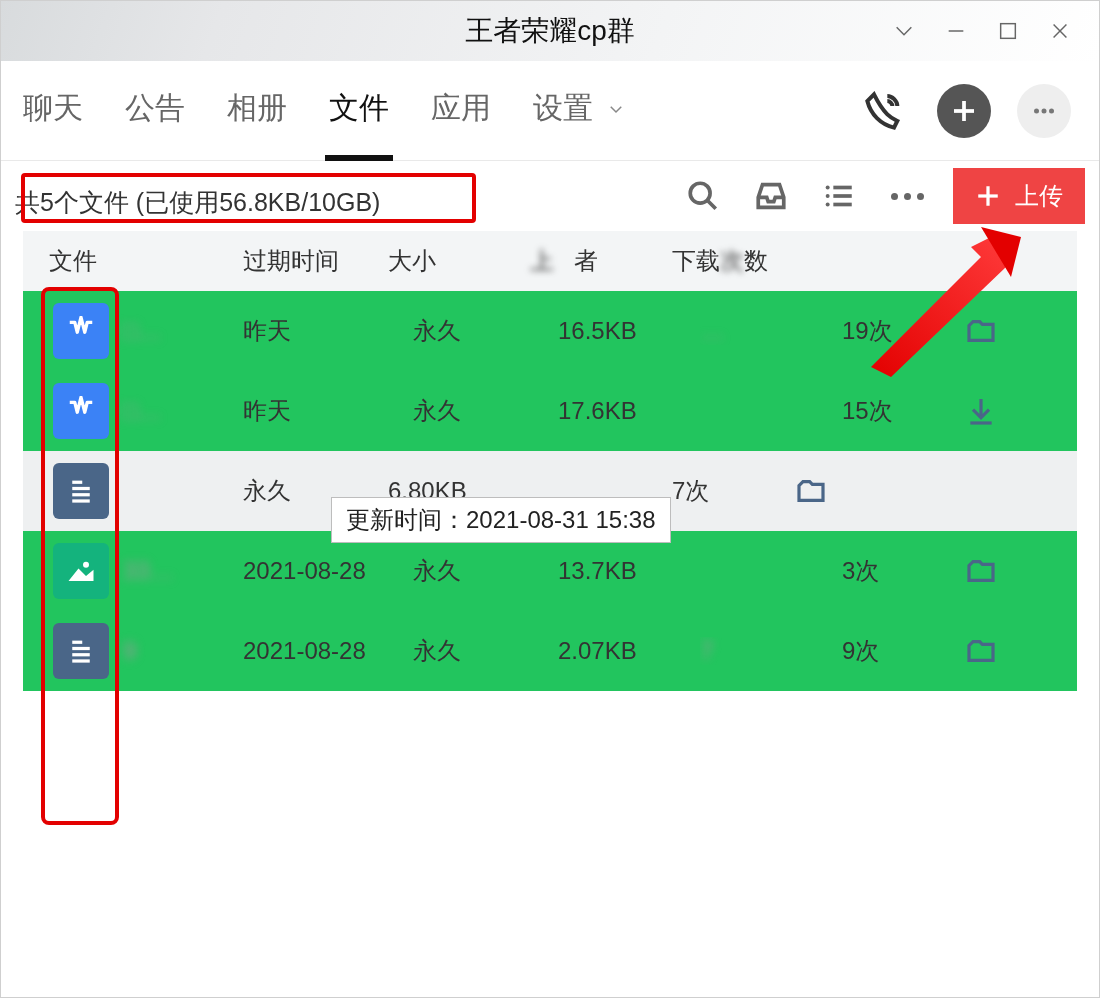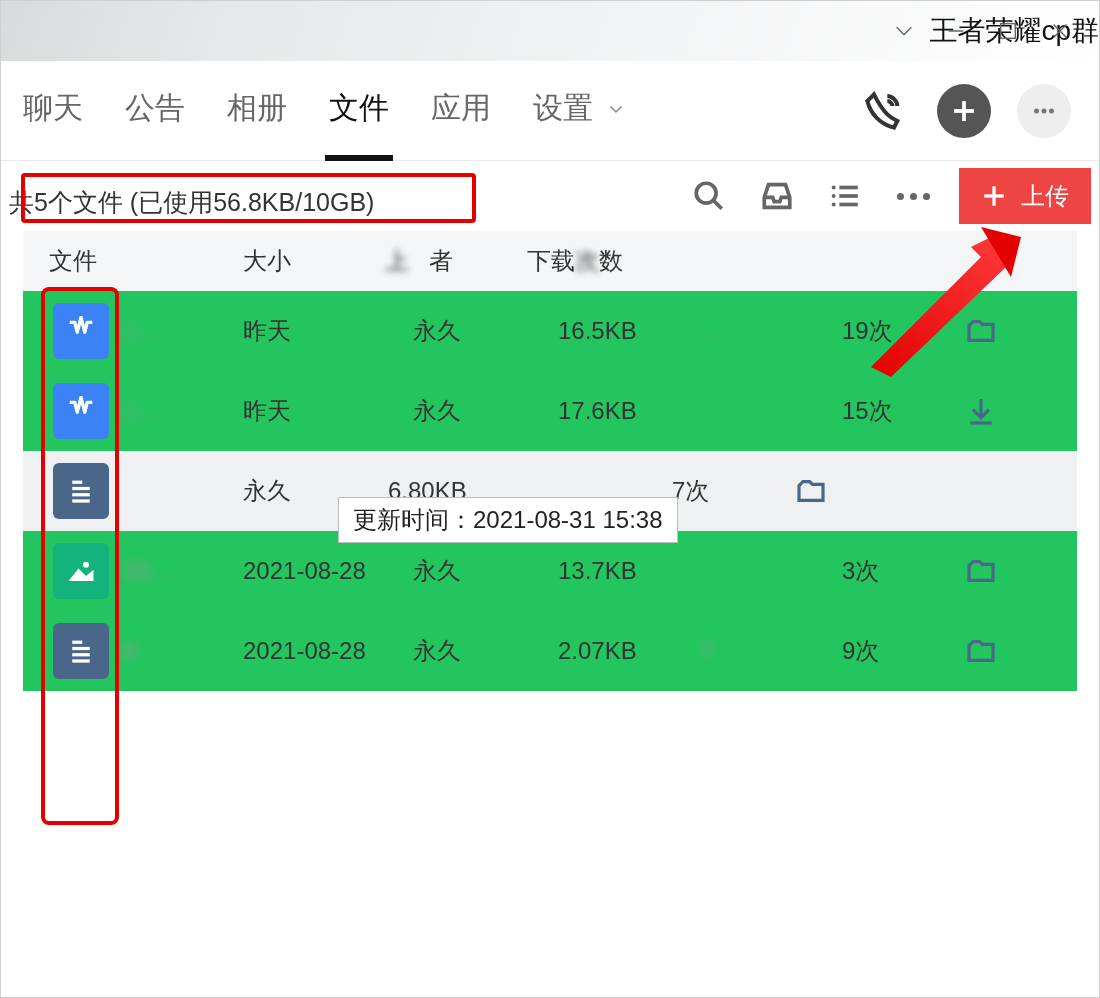--- a/index.html
+++ b/index.html
@@ -1,41 +1,41 @@
 <!DOCTYPE html>
 <html><head>
 <meta charset="utf-8">
 <style>
   * { box-sizing: border-box; margin: 0; padding: 0; }
   html, body { width: 1100px; height: 998px; font-family: "Microsoft YaHei", "PingFang SC", sans-serif; background: #fff; overflow: hidden; }
   body { border: 1px solid #cfcfcf; position: relative; }
 
   
-  .titlebar { position: relative; height: 60px; background: linear-gradient(110deg,#d8dbdd 0%,#e6e7e9 20%,#f3f4f5 60%, #fff 100%); display:flex; align-items:center; justify-content:flex-end; }
+  .titlebar { position: relative; height: 60px; background: linear-gradient(110deg,#d8dbdd 0%,#e6e7e9 20%,#f3f4f5 60%, #fff 100%); display:flex; align-items:center; justify-content:center; }
   .titlebar .title { font-size: 28px; color:#111; font-weight: 400; }
   .winbtns { position:absolute; right:8px; top:0; height:60px; display:flex; align-items:center; gap:26px; padding-right:18px; }
   .winbtn { width:26px; height:26px; display:flex; align-items:center; justify-content:center; color:#555; cursor:pointer; }
   .winbtn svg { width:22px; height:22px; stroke:#666; stroke-width:1.6; fill:none; }
 
   
   .tabstrip { height:100px; background:#fff; border-bottom:1px solid #e9e9e9; display:flex; align-items:center; padding: 0 28px 0 22px; position:relative; }
   .tabs { display:flex; gap:42px; align-items:center; }
   .tab { font-size:30px; color:#666; cursor:pointer; padding-bottom:4px; position:relative; }
   .tab.active { color:#111; font-weight:500; }
   .tab.active::after { content:""; position:absolute; left:-4px; right:-4px; bottom:-28px; height:6px; background:#111; }
   .chev { margin-left:6px; }
   .tabright { margin-left:auto; display:flex; align-items:center; gap:26px; }
   .circlebtn { width:54px; height:54px; border-radius:50%; background:#555; display:flex; align-items:center; justify-content:center; cursor:pointer; color:#fff; }
   .circlebtn.light { background:#eee; color:#777; }
   .circlebtn svg { width:30px; height:30px; }
   .phone-ico svg { width:40px; height:40px; stroke:#333; stroke-width:2.4; fill:none; }
   .phone-ico { width:54px; height:54px; display:flex; align-items:center; justify-content:center; cursor:pointer; }
 
   
-  .summaryrow { height:70px; display:flex; align-items:center; padding:0 8px; position:relative; }
+  .summaryrow { height:70px; display:flex; align-items:center; padding:0 14px; position:relative; }
   .summary-highlight { position:absolute; left:20px; top:172px; width:455px; height:50px; border:4px solid #e30000; border-radius:4px; z-index:40; pointer-events:none; }
   .summary-text { font-size:25px; color:#333; position:relative; top:6px; }
   .summaryright { margin-left:auto; display:flex; align-items:center; gap:24px; }
   .ico { width:44px; height:44px; display:flex; align-items:center; justify-content:center; cursor:pointer; }
   .ico svg { width:34px; height:34px; stroke:#666; stroke-width:2.6; fill:none; }
   .ico.triple span { width:7px; height:7px; border-radius:50%; background:#666; margin:0 3px; }
   .ico.triple { flex-direction:row; }
   .uploadbtn { height:56px; padding:0 22px; background:#ef4444; color:#fff; display:flex; align-items:center; gap:14px; font-size:24px; cursor:pointer; }
   .uploadbtn svg { width:26px; height:26px; stroke:#fff; stroke-width:3; }
 
@@ -57,21 +57,21 @@
   .fi-txt  { background:#4a6688; }
   .fi-img  { background:#14b37d; }
   .fileicon svg { width:30px; height:30px; fill:#fff; }
   .row .colcell { display:flex; align-items:center; overflow:hidden; white-space:nowrap; }
   .row .col-file .fname { max-width:120px; overflow:hidden; text-overflow:ellipsis; }
   .row .blurred { filter: blur(5px); color:#999; }
 
   .actbtn { width:42px; height:42px; display:flex; align-items:center; justify-content:center; cursor:pointer; }
   .actbtn svg { width:32px; height:32px; stroke:#4a6688; stroke-width:2.4; fill:none; }
 
-  .tooltip { position:absolute; left:337px; top:496px; background:#fff; border:1px solid #bdbdbd; padding:6px 14px; font-size:24px; color:#222; z-index:50; }
+  .tooltip { position:absolute; left:330px; top:496px; background:#fff; border:1px solid #bdbdbd; padding:6px 14px; font-size:24px; color:#222; z-index:50; }
 
   
   .col-highlight { position:absolute; left:40px; top:286px; width:78px; height:538px; border:4px solid #e30000; border-radius:8px; z-index:40; pointer-events:none; }
 
   
   .arrow { position:absolute; left:860px; top:226px; z-index:60; pointer-events:none; }
   .arrow svg { width:160px; height:160px; }
 
 </style>
 </head>
@@ -182,20 +182,21 @@
       <span>上传</span>
     </div>
   </div>
 </div>
 
 <div class="summary-highlight"></div>
 
 <div class="tablewrap">
   <div class="thead">
     <div class="col-file">文件</div>
+    <div class="col-expire">过期时间</div>
     <div class="col-size">大小</div>
     <div class="col-owner"><span style="filter:blur(3px)">上</span>&nbsp;&nbsp;&nbsp;<span>者</span></div>
     <div class="col-down">下载<span style="filter:blur(3px)">次</span>数</div>
     <div class="col-act"></div>
   </div>
 
   <div id="rows">
       <div class="row">
         <div class="colcell col-file">
           <div class="fileicon fi-doc">

